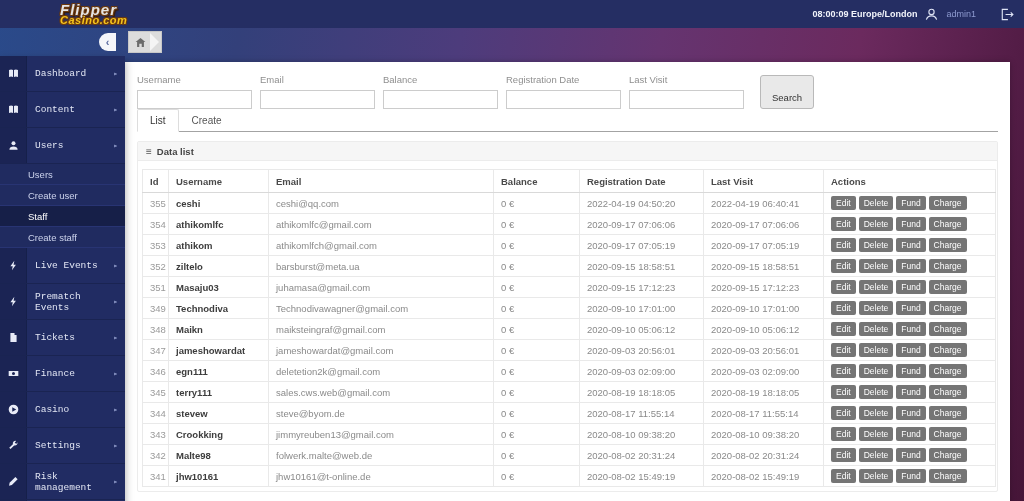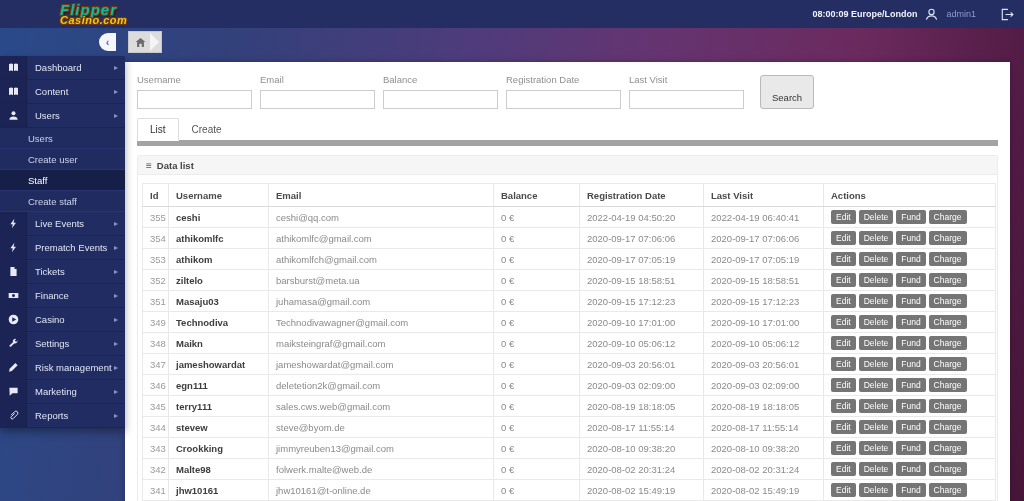--- a/index.html
+++ b/index.html
@@ -11,21 +11,21 @@
     background:linear-gradient(100deg,#2a4a8a 0%,#33407a 22%,#4d3c7c 42%,#653470 60%,#6b2a5e 78%,#541d47 92%,#451537 100%);
   }
   
   .topbar {
     position:absolute; top:0; left:0; width:1024px; height:28px;
     background:#252e63; display:flex; align-items:center; z-index:30;
   }
   .logo { margin-left:60px; line-height:1; cursor:pointer; }
   .logo .l1 {
     font-size:15px; font-weight:bold; font-style:italic; letter-spacing:1px;
-    color:#14b8a6;
+    color:#e5e5e5;
     text-shadow:1px 1px 0 #6d3a0e,-1px 1px 0 #6d3a0e,1px -1px 0 #6d3a0e,-1px -1px 0 #6d3a0e,2px 2px 1px #3a1c05;
   }
   .logo .l2 {
     font-size:11px; font-weight:bold; letter-spacing:.5px; margin-top:-2px;
     color:#f6c41b;
     text-shadow:1px 1px 0 #6d3a0e,-1px 1px 0 #6d3a0e,1px -1px 0 #6d3a0e,-1px -1px 0 #6d3a0e;
     font-style:italic;
   }
   .topbar-right {
     margin-left:auto; margin-right:10px; display:flex; align-items:center; gap:7px;
@@ -50,22 +50,23 @@
     position:absolute; right:2px; top:1px; width:0; height:0;
     border-top:9px solid transparent; border-bottom:9px solid transparent; border-left:9px solid #f4f4f4;
   }
   
   .sidebar {
     position:absolute; top:56px; left:0; width:125px;
     background:#212c63; z-index:20;
     box-shadow:0 4px 8px rgba(0,0,0,.35);
   }
   .side-item {
-    display:flex; align-items:center; height:24px; cursor:pointer;
+    display:flex; align-items:center; height:36px; cursor:pointer;
     border-bottom:1px solid #1a2452;
+    font-family:Liberation Mono, monospace;
   }
   .side-item .ic-cell {
     width:27px; height:100%; background:#1b2454; display:flex; align-items:center; justify-content:center;
     color:#e8ebf7; flex:none; border-right:1px solid #16204a;
   }
   .side-item .ic-cell svg { width:11px; height:11px; }
   .side-item .lbl { font-size:9.5px; color:#e2e6f4; padding-left:8px; flex:1; }
   .side-item .caret { color:#8b97c6; font-size:8px; padding-right:7px; }
   .sub-item {
     height:21px; line-height:21px; padding-left:28px; font-size:9.5px; color:#ccd3ec;
@@ -84,21 +85,21 @@
   .f-field input {
     width:115px; height:19px; border:1px solid #ccc; font-size:10px; padding:0 4px;
     font-family:"Liberation Sans", sans-serif; color:#444; background:#fff;
   }
   .search-btn {
     margin-left:8px; height:20px; padding:16px 11px; font-size:9.5px; color:#333;
     background:#e9e9e9; border:1px solid #b9b9b9; border-radius:3px; cursor:pointer;
     font-family:"Liberation Sans", sans-serif;
   }
   
-  .tabs { display:flex; margin-top:9px; border-bottom:6px solid #a3a3a3; }
+  .tabs { display:flex; border-bottom:1px solid #a3a3a3; }
   .tab {
     font-size:10px; padding:5px 12px; color:#555; cursor:pointer;
     border:1px solid transparent; border-bottom:none; margin-bottom:-1px;
   }
   .tab.active {
     background:#fff; border-color:#ddd; color:#333; border-radius:2px 2px 0 0;
     border-bottom:1px solid #fff;
   }
   
   .panel { margin-top:9px; border:1px solid #ececec; border-radius:2px; }

